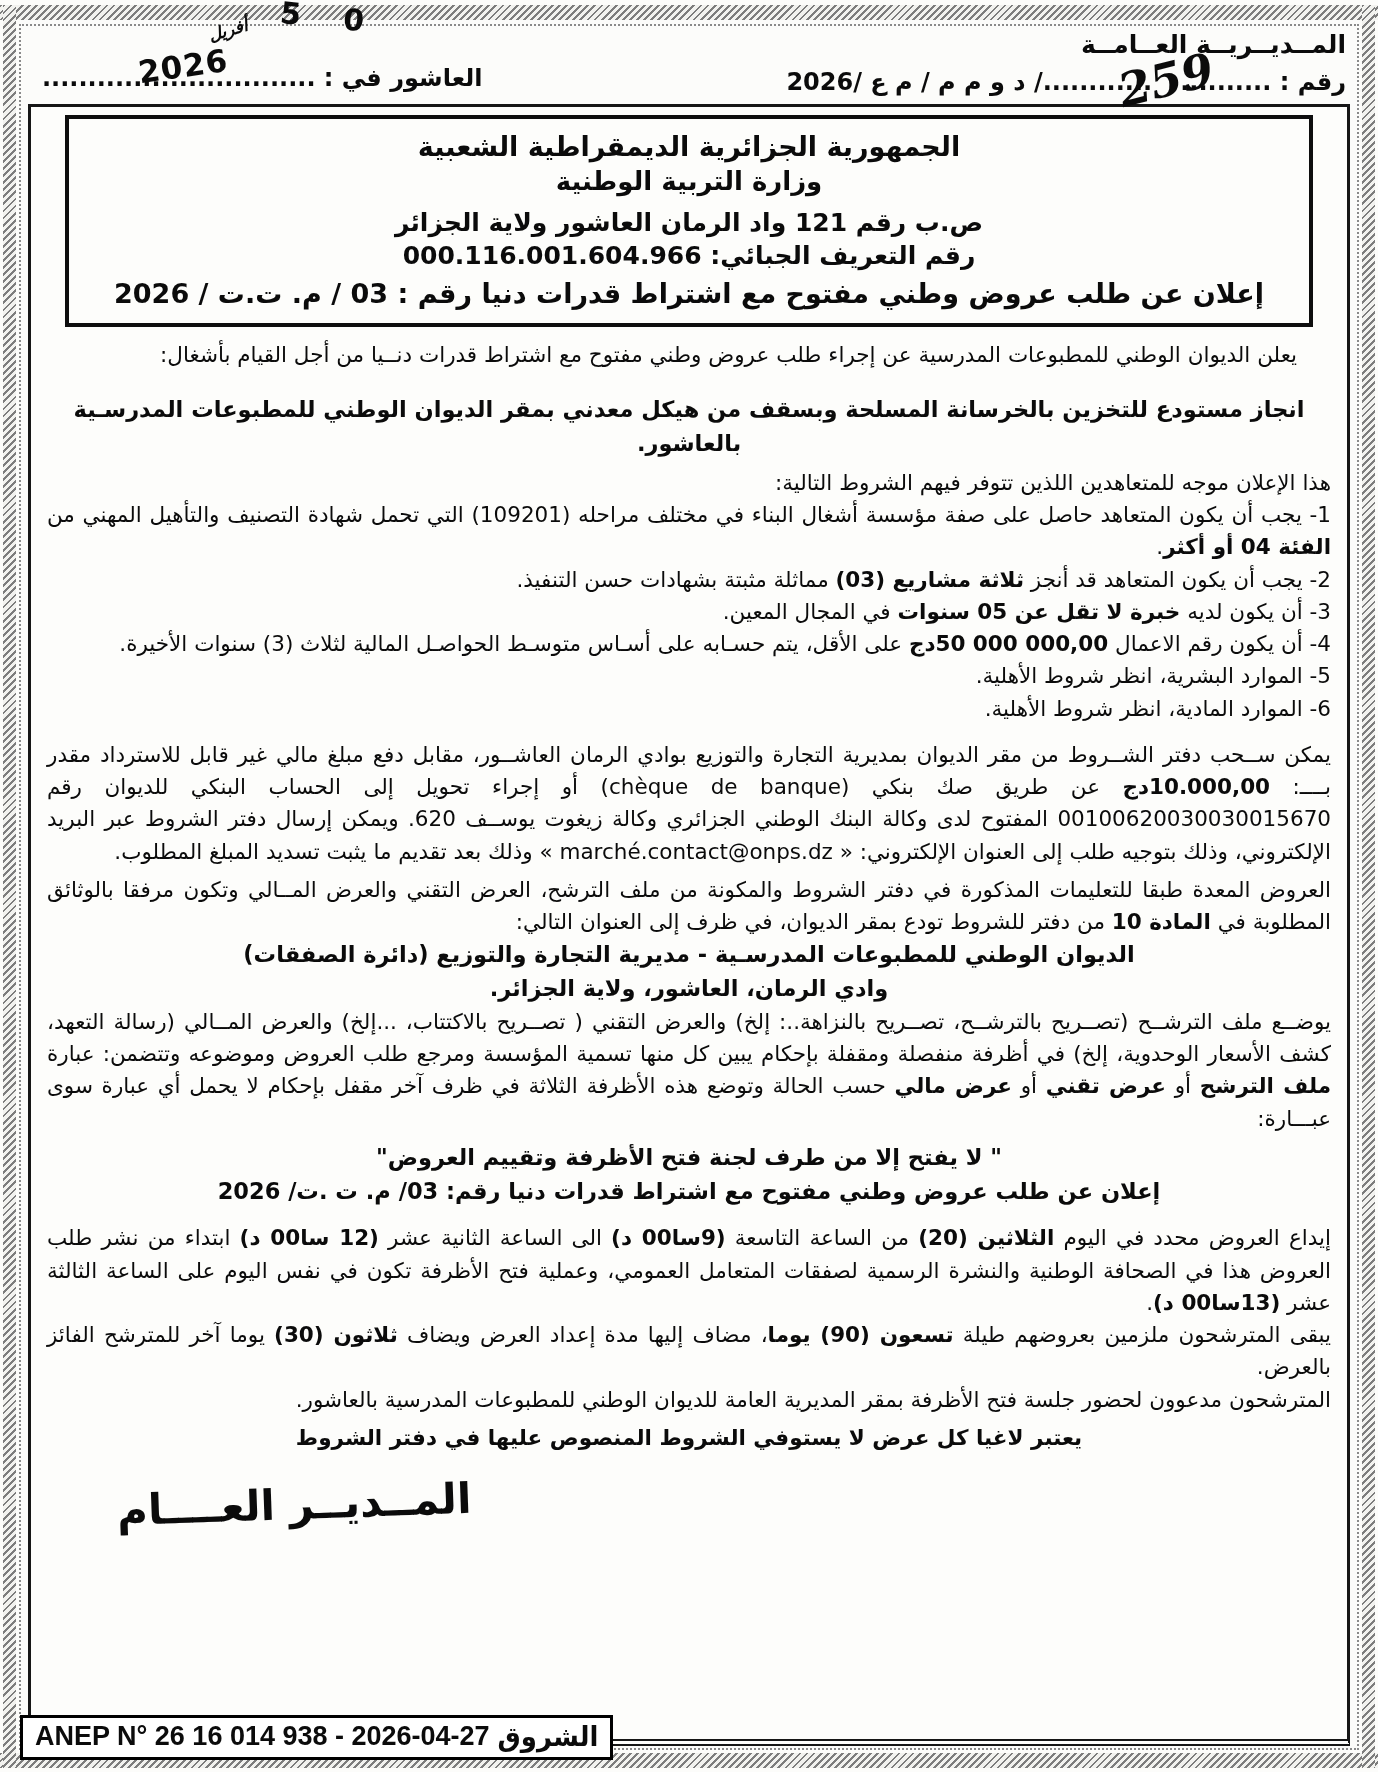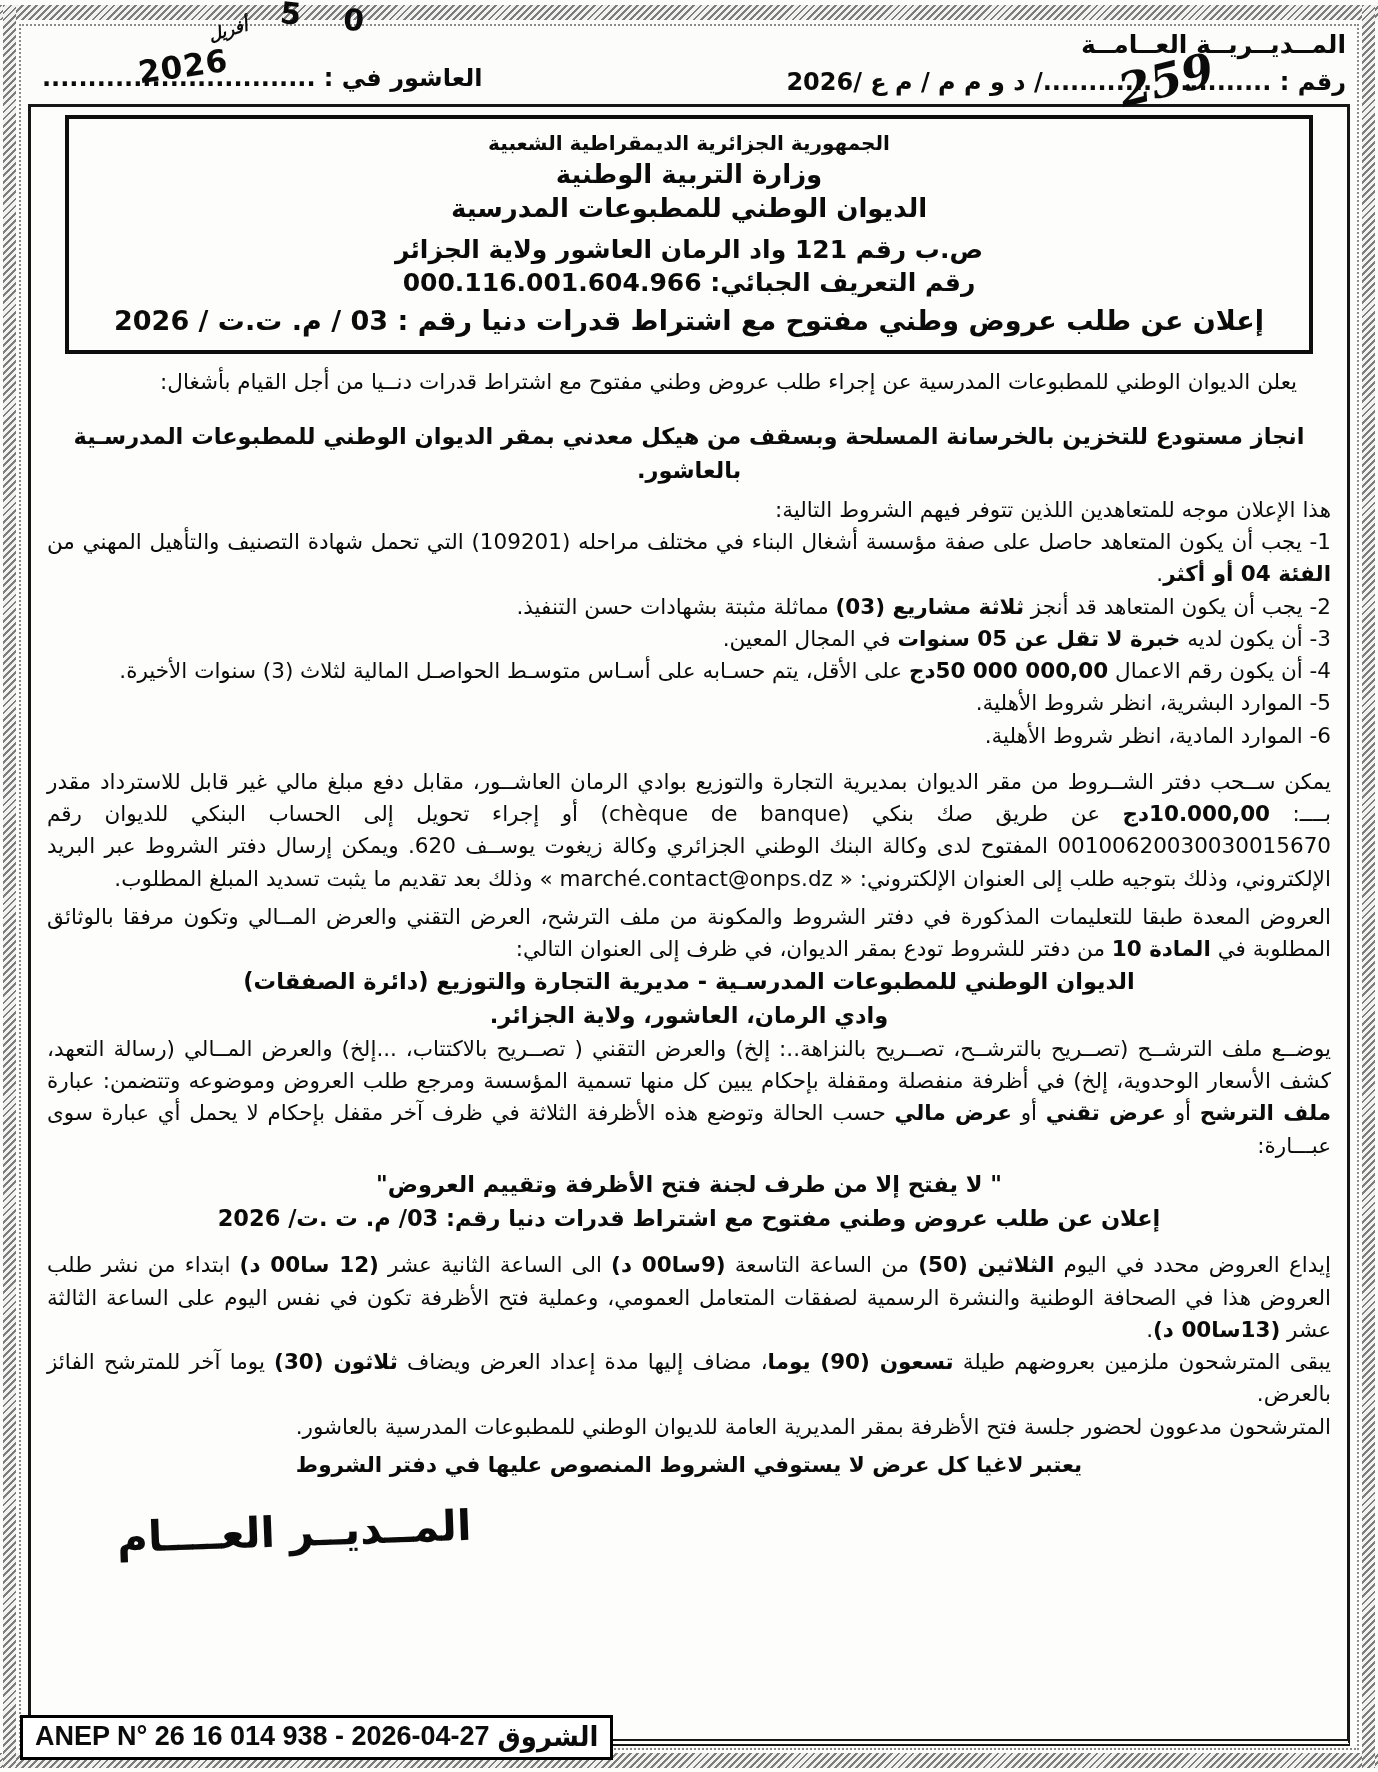--- a/index.html
+++ b/index.html
@@ -27,21 +27,21 @@
   .hdr-left{position:absolute;left:14px;top:34px;font-weight:bold;font-size:24px;white-space:nowrap;}
   .stamp{position:absolute;font-weight:bold;}
   .stamp-day{left:238px;top:-64px;font-size:30px;letter-spacing:16px;transform:rotate(6deg);}
   .stamp-month{left:166px;top:-44px;font-size:17px;font-family:"DejaVu Serif",serif;font-style:italic;transform:rotate(-16deg);}
   .stamp-year{left:96px;top:-16px;font-size:31px;transform:rotate(-8deg);letter-spacing:1px;}
   
   .main-box{flex:1 1 auto;border:3px solid #161616;border-bottom:7px double #161616;
             padding:6px 16px 8px;position:relative;overflow:hidden;background:#fdfdfb;}
   .title-box{border:4px solid #0e0e0e;margin:2px 18px 12px;padding:8px 8px 10px;text-align:center;}
   .tb{font-weight:bold;margin:4px 0;}
-  .tb-1{font-size:20px;}
+  .tb-1{font-size:27px;}
   .tb-2{font-size:26px;}
   .tb-3{font-size:26px;}
   .tb-4{font-size:25px;margin-top:12px;}
   .tb-5{font-size:25px;}
   .tb-6{font-size:27px;margin-top:8px;}
   
   .p{font-size:21.5px;line-height:1.5;text-align:justify;margin:0;}
   .p.indent{text-indent:34px;}
   .cb{font-weight:bold;text-align:center;font-size:22.5px;line-height:1.5;margin:0;}
   .gap-s{margin-top:6px;}
@@ -82,21 +82,20 @@
         <span class="stamp stamp-month">أفريل</span>
         <span class="stamp stamp-year">2026</span>
       </div>
     </div>
 
     <div class="main-box">
 
       <div class="title-box">
         <div class="tb tb-1">الجمهورية الجزائرية الديمقراطية الشعبية</div>
         <div class="tb tb-2">وزارة التربية الوطنية</div>
-        <div class="tb tb-3">الديوان الوطني للمطبوعات المدرسية</div>
         <div class="tb tb-4">ص.ب رقم 121 واد الرمان العاشور ولاية الجزائر</div>
         <div class="tb tb-5">رقم التعريف الجبائي: 000.116.001.604.966</div>
         <div class="tb tb-6">إعلان عن طلب عروض وطني مفتوح مع اشتراط قدرات دنيا رقم : 03 / م. ت.ت / 2026</div>
       </div>
 
       <p class="p indent">يعلن الديوان الوطني للمطبوعات المدرسية عن إجراء طلب عروض وطني مفتوح مع اشتراط قدرات دنــيا من أجل القيام بأشغال:</p>
 
       <p class="cb gap-l">انجاز مستودع للتخزين بالخرسانة المسلحة وبسقف من هيكل معدني بمقر الديوان الوطني للمطبوعات المدرسـية بالعاشور.</p>
 
       <p class="p gap-s">هذا الإعلان موجه للمتعاهدين اللذين تتوفر فيهم الشروط التالية:</p>
@@ -113,21 +112,21 @@
       <p class="p gap-s">العروض المعدة طبقا للتعليمات المذكورة في دفتر الشروط والمكونة من ملف الترشح، العرض التقني والعرض المــالي وتكون مرفقا بالوثائق المطلوبة في <b>المادة 10</b> من دفتر للشروط تودع بمقر الديوان، في ظرف إلى العنوان التالي:</p>
 
       <p class="cb">الديوان الوطني للمطبوعات المدرسـية - مديرية التجارة والتوزيع (دائرة الصفقات)</p>
       <p class="cb">وادي الرمان، العاشور، ولاية الجزائر.</p>
 
       <p class="p">يوضــع ملف الترشــح (تصــريح بالترشــح، تصــريح بالنزاهة..: إلخ) والعرض التقني ( تصــريح بالاكتتاب، ...إلخ) والعرض المــالي (رسالة التعهد، كشف الأسعار الوحدوية، إلخ) في أظرفة منفصلة ومقفلة بإحكام يبين كل منها تسمية المؤسسة ومرجع طلب العروض وموضوعه وتتضمن: عبارة <b>ملف الترشح</b> أو <b>عرض تقني</b> أو <b>عرض مالي</b> حسب الحالة وتوضع هذه الأظرفة الثلاثة في ظرف آخر مقفل بإحكام لا يحمل أي عبارة سوى عبـــارة:</p>
 
       <p class="cb gap-s">" لا يفتح إلا من طرف لجنة فتح الأظرفة وتقييم العروض"</p>
       <p class="cb">إعلان عن طلب عروض وطني مفتوح مع اشتراط قدرات دنيا رقم: 03/ م. ت .ت/ 2026</p>
 
-      <p class="p gap-m">إيداع العروض محدد في اليوم <b>الثلاثين (50)</b> من الساعة التاسعة <b>(9سا00 د)</b> الى الساعة الثانية عشر <b>(12 سا00 د)</b> ابتداء من نشر طلب العروض هذا في الصحافة الوطنية والنشرة الرسمية لصفقات المتعامل العمومي، وعملية فتح الأظرفة تكون في نفس اليوم على الساعة الثالثة عشر <b>(13سا00 د)</b>.</p>
+      <p class="p gap-m">إيداع العروض محدد في اليوم <b>الثلاثين (20)</b> من الساعة التاسعة <b>(9سا00 د)</b> الى الساعة الثانية عشر <b>(12 سا00 د)</b> ابتداء من نشر طلب العروض هذا في الصحافة الوطنية والنشرة الرسمية لصفقات المتعامل العمومي، وعملية فتح الأظرفة تكون في نفس اليوم على الساعة الثالثة عشر <b>(13سا00 د)</b>.</p>
 
       <p class="p">يبقى المترشحون ملزمين بعروضهم طيلة <b>تسعون (90) يوما</b>، مضاف إليها مدة إعداد العرض ويضاف <b>ثلاثون (30)</b> يوما آخر للمترشح الفائز بالعرض.</p>
 
       <p class="p">المترشحون مدعوون لحضور جلسة فتح الأظرفة بمقر المديرية العامة للديوان الوطني للمطبوعات المدرسية بالعاشور.</p>
       <p class="p center-note gap-s">يعتبر لاغيا كل عرض لا يستوفي الشروط المنصوص عليها في دفتر الشروط</p>
 
       <div class="signature">
         <span>المــديــر العــــام</span>
       </div>
 

